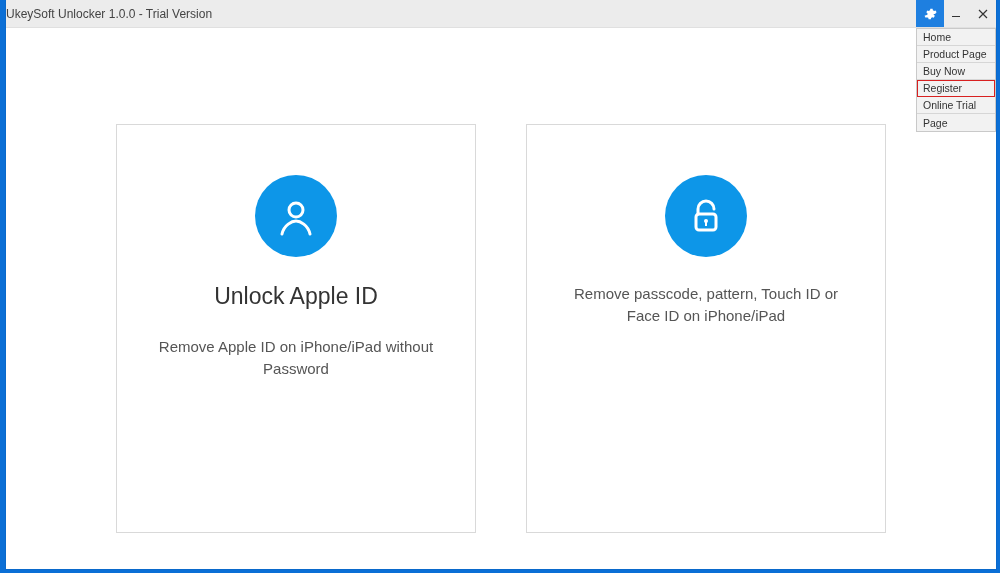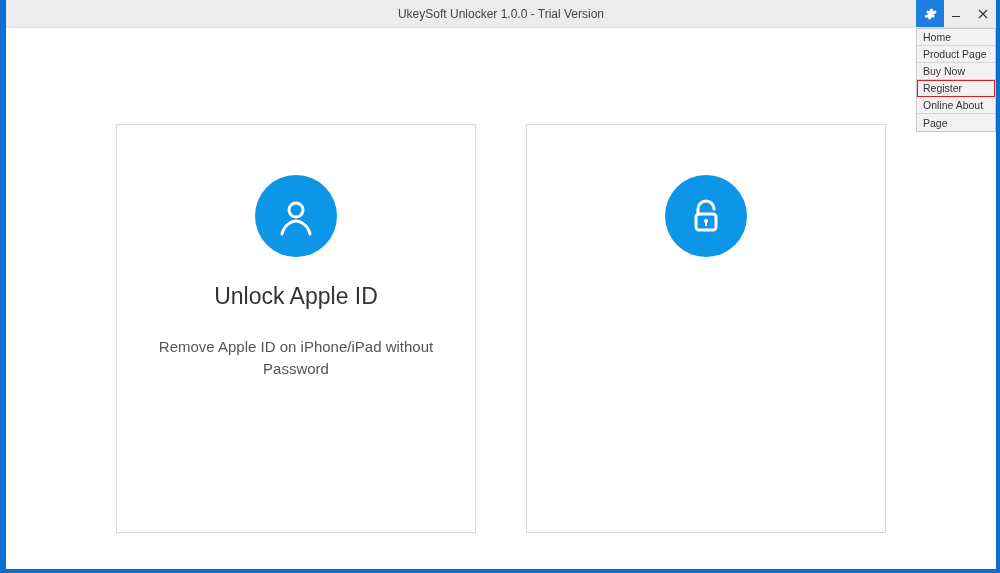--- a/index.html
+++ b/index.html
@@ -5,21 +5,21 @@
   * { box-sizing: border-box; margin: 0; padding: 0; }
   html, body { width: 1000px; height: 573px; font-family: "Segoe UI", Arial, sans-serif; }
   body { background: #0b6fd6; position: relative; overflow: hidden; }
   .window {
     position: absolute; left: 6px; top: 0; right: 4px; bottom: 4px;
     background: #ffffff; box-shadow: 0 0 0 1px rgba(0,0,0,0.05);
     display: flex; flex-direction: column;
   }
   .titlebar {
     height: 28px; background: #ececec; display: flex; align-items: center;
-    justify-content: center; position: relative; border-bottom: 1px solid #e0e0e0;
+    position: relative; border-bottom: 1px solid #e0e0e0;
   }
   .titlebar-title { font-size: 12px; color: #444; }
   .titlebar-controls {
     position: absolute; right: 0; top: 0; height: 100%;
     display: flex; align-items: stretch;
   }
   .tb-btn {
     width: 26px; display: flex; align-items: center; justify-content: center;
     cursor: pointer; font-size: 12px; color: #333;
   }
@@ -93,24 +93,25 @@
 
     <div class="card">
       <div class="icon-circle">
         <svg width="44" height="44" viewBox="0 0 44 44">
           <path d="M14 20v-5a8 8 0 0116 0" stroke="#fff" stroke-width="3" fill="none" stroke-linecap="round"></path>
           <rect x="12" y="20" width="20" height="16" rx="3" stroke="#fff" stroke-width="3" fill="none"></rect>
           <circle cx="22" cy="27" r="2" fill="#fff"></circle>
           <rect x="21" y="27" width="2" height="5" fill="#fff"></rect>
         </svg>
       </div>
+      <div class="card-desc">Remove passcode, pattern, Touch ID or Face ID on iPhone/iPad</div>
     </div>
   </div>
 </div>
 
 <div class="menu" id="menu">
     <div class="menu-item">Home</div>
     <div class="menu-item">Product Page</div>
     <div class="menu-item">Buy Now</div>
     <div class="menu-item highlight">Register</div>
-    <div class="menu-item">Online About</div>
+    <div class="menu-item">Online Trial</div>
     <div class="menu-item">Page</div>
   </div>
 
 </body></html>

